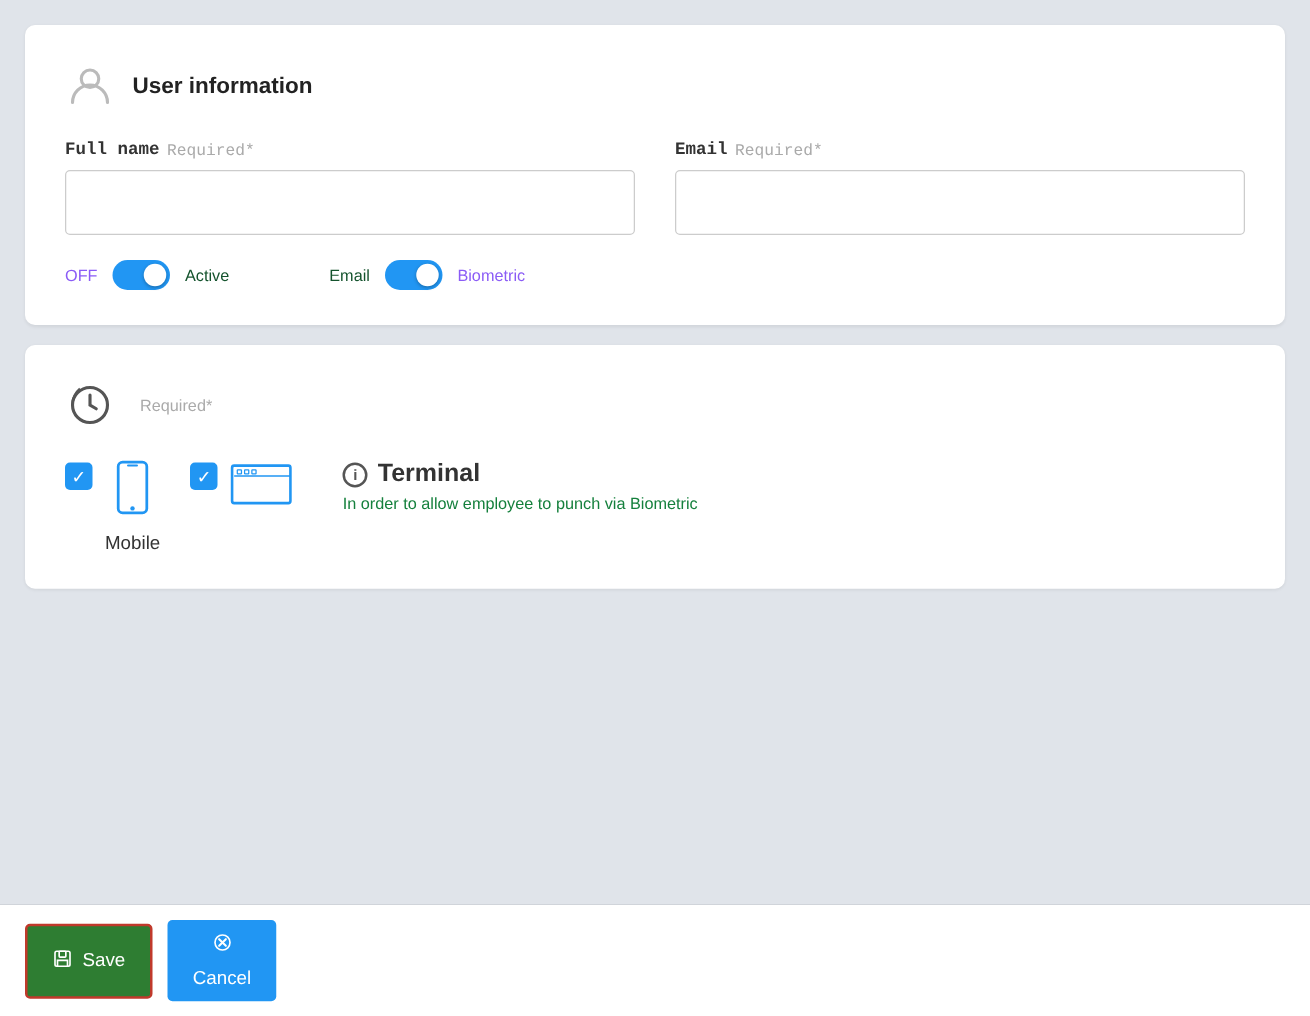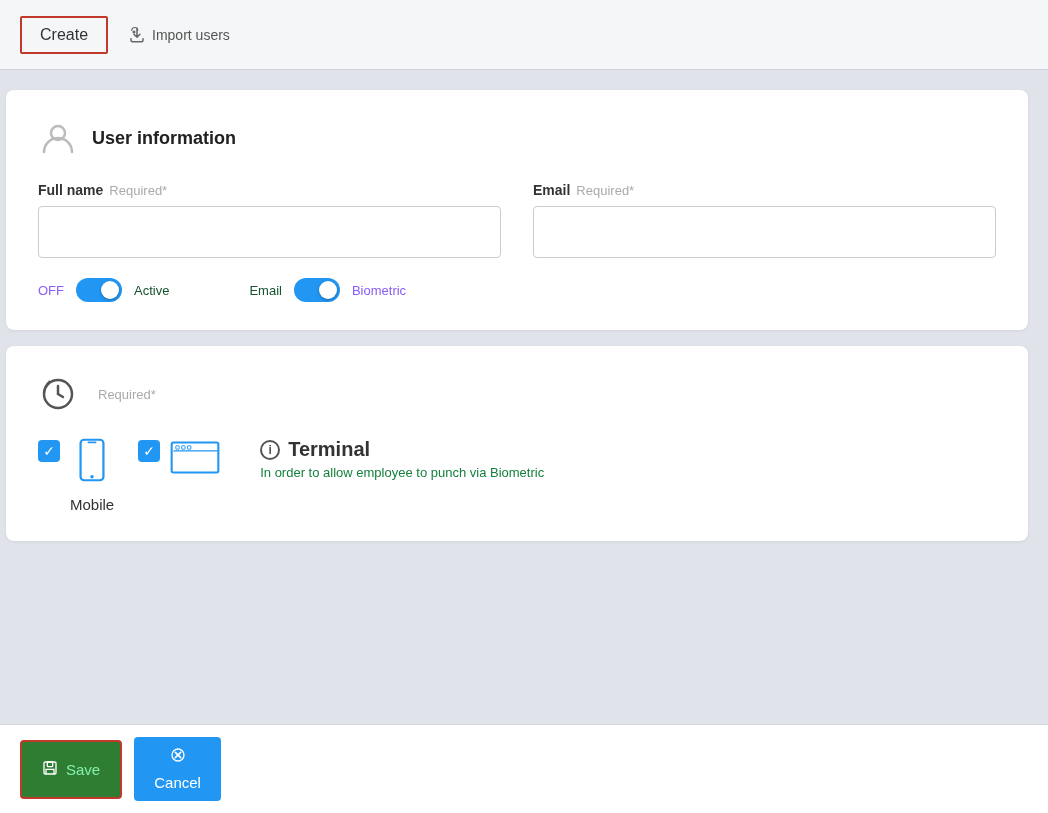--- a/index.html
+++ b/index.html
@@ -57,21 +57,21 @@
     .import-icon {
       width: 18px;
       height: 18px;
       display: inline-flex;
       align-items: center;
       justify-content: center;
     }
 
     
     .main-content {
-      padding: 20px 20px 80px 6px;
+      padding: 20px 20px 80px 20px;
       display: flex;
       flex-direction: column;
       gap: 16px;
       flex: 1;
     }
 
     
     .card {
       background: #fff;
       border-radius: 8px;
@@ -122,20 +122,21 @@
       gap: 8px;
     }
 
     .form-label {
       font-size: 14px;
       font-weight: 600;
       color: #333;
       display: flex;
       align-items: center;
       gap: 6px;
+      font-family: Liberation Mono, monospace;
     }
 
     .form-label-required {
       font-weight: 400;
       color: #aaa;
       font-size: 13px;
     }
 
     .form-input {
       border: 1px solid #ccc;
@@ -303,21 +304,21 @@
       align-items: center;
       gap: 12px;
       z-index: 100;
     }
 
     .btn-save {
       display: flex;
       align-items: center;
       gap: 8px;
       background: #2e7d32;
-      color: #86efac;
+      color: #ffffff;
       border: 2px solid #c0392b;
       border-radius: 4px;
       padding: 18px 20px;
       font-size: 15px;
       font-weight: 500;
       cursor: pointer;
     }
 
     .btn-cancel {
       display: flex;
@@ -332,34 +333,20 @@
       font-weight: 500;
       cursor: pointer;
       flex-direction: column;
     }
   </style>
 </head>
 <body>
 
 <div class="outer-wrapper">
 
-  <div class="tab-bar">
-    <button class="tab-create">Create</button>
-    <button class="tab-import">
-      <span class="import-icon">
-        <svg width="18" height="18" viewBox="0 0 24 24" fill="none" stroke="#666" stroke-width="2" stroke-linecap="round" stroke-linejoin="round">
-          <path d="M12 3v12M8 11l4 4 4-4"></path>
-          <path d="M4 17v2a2 2 0 002 2h12a2 2 0 002-2v-2"></path>
-          <circle cx="8" cy="8" r="2" fill="#666" stroke="none"></circle>
-          <path d="M5 6c0-2.2 1.8-4 4-4s4 1.8 4 4" stroke="#666" stroke-width="1.5" fill="none"></path>
-        </svg>
-      </span>
-      <span>Import users</span>
-    </button>
-  </div>
 
   <div class="main-content">
 
     <div class="card">
       <div class="card-header">
         <div class="card-icon">
           <svg width="36" height="36" viewBox="0 0 36 36" fill="none">
             <circle cx="18" cy="13" r="7" stroke="#bbb" stroke-width="2.5" fill="none"></circle>
             <path d="M4 32c0-7.7 6.3-14 14-14s14 6.3 14 14" stroke="#bbb" stroke-width="2.5" fill="none" stroke-linecap="round"></path>
           </svg>

